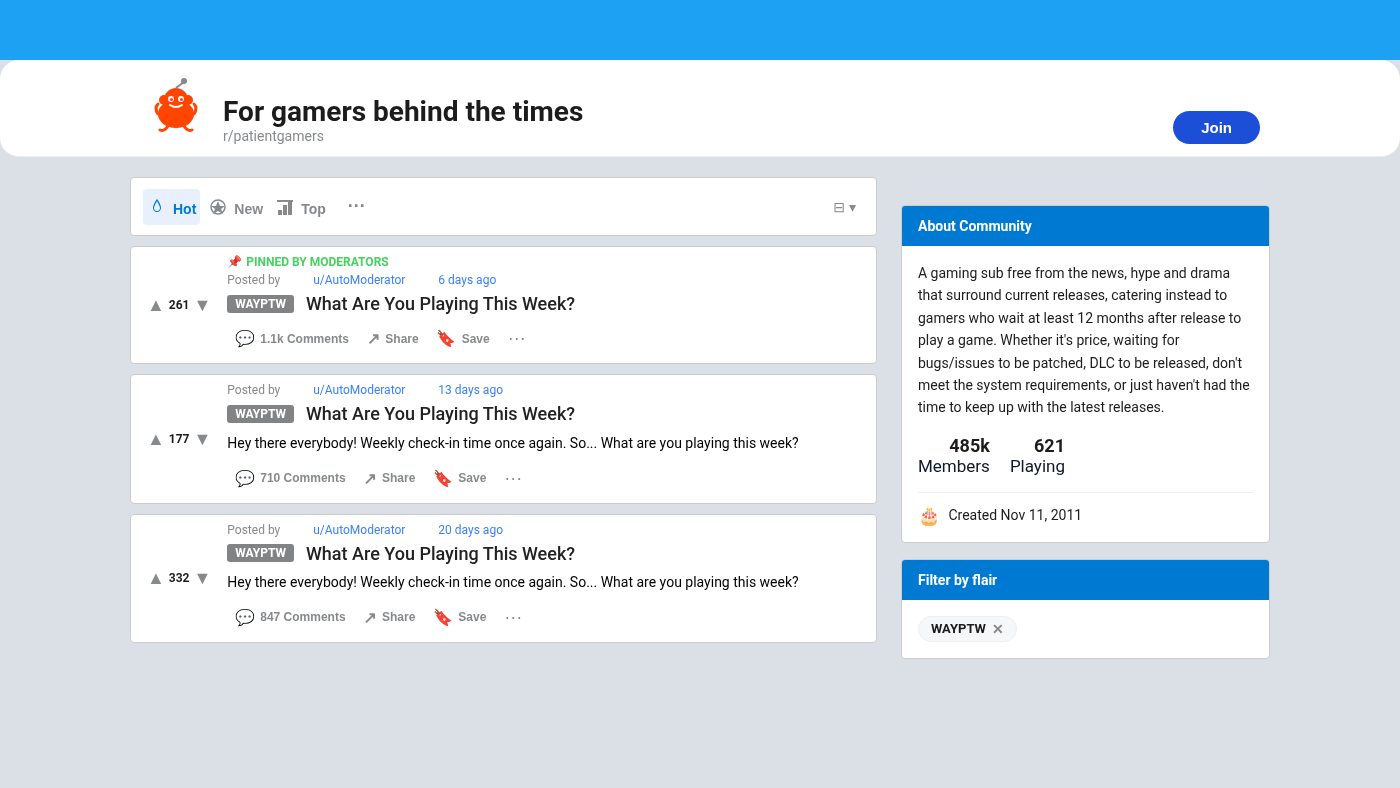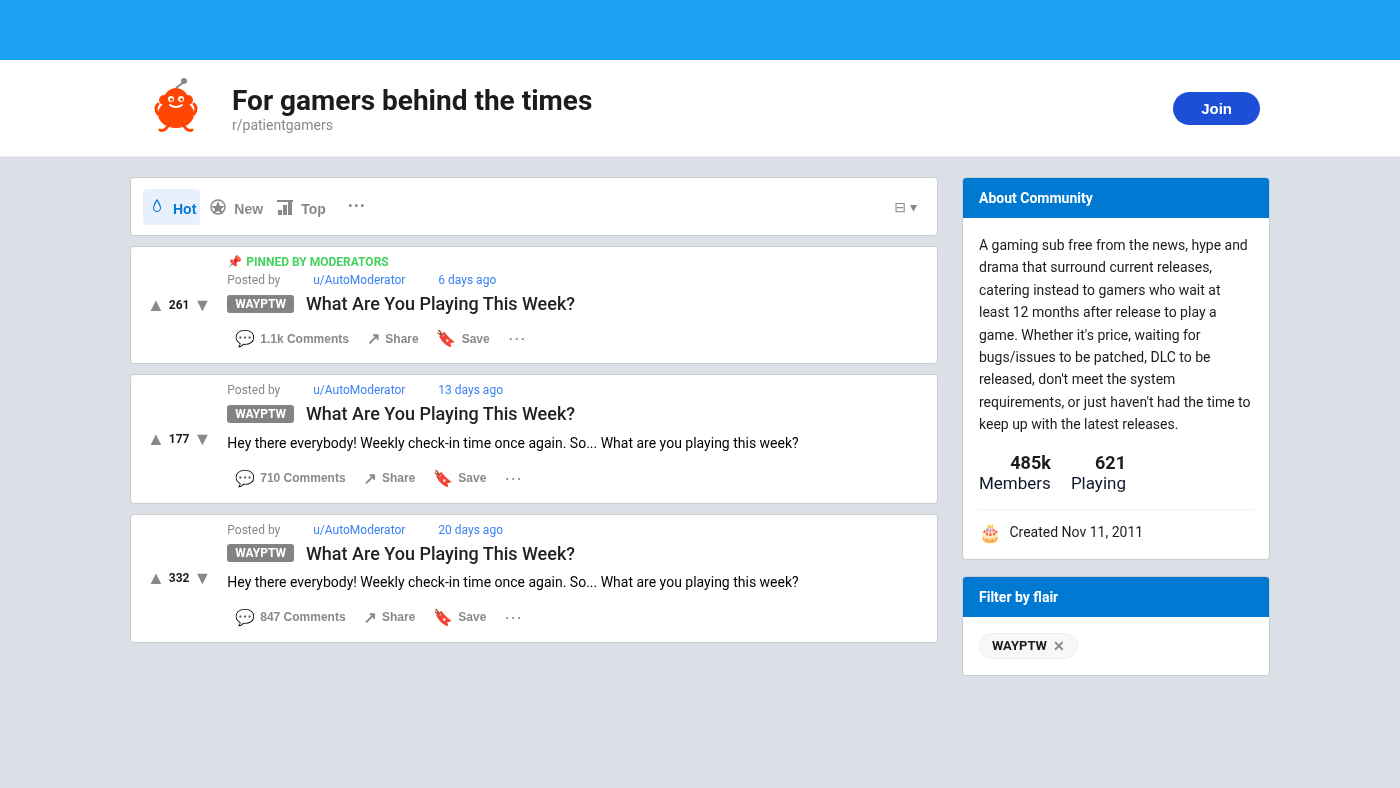--- a/index.html
+++ b/index.html
@@ -7,24 +7,25 @@
 
     
     .header-banner {
       background: #1da1f2;
       height: 60px;
       width: 100%;
     }
     .header-content {
       background: #fff;
       display: flex;
-      align-items: center;
+      align-items: flex-end;
       padding: 12px 140px;
-      gap: 20px;
+      gap: 11px;
       border-bottom: 1px solid #edeff1;
+      border-radius: 19px;
     }
     .subreddit-info { flex: 1; }
     .subreddit-title {
       font-size: 28px;
       font-weight: 700;
       color: #1c1c1c;
     }
     .subreddit-name {
       font-size: 14px;
       color: #878a8c;
@@ -213,21 +214,21 @@
       border: none;
       background: none;
       cursor: pointer;
       color: #878a8c;
       font-size: 18px;
       padding: 6px 8px;
       border-radius: 4px;
     }
 
     
-    .sidebar { width: 308px; flex-shrink: 0; }
+    .sidebar { width: 369px; flex-shrink: 0; margin-top: 28px; }
 
     .sidebar-widget {
       background: #fff;
       border-radius: 4px;
       border: 1px solid #ccc;
       margin-bottom: 16px;
       overflow: hidden;
     }
     .widget-header {
       background: #0079d3;

